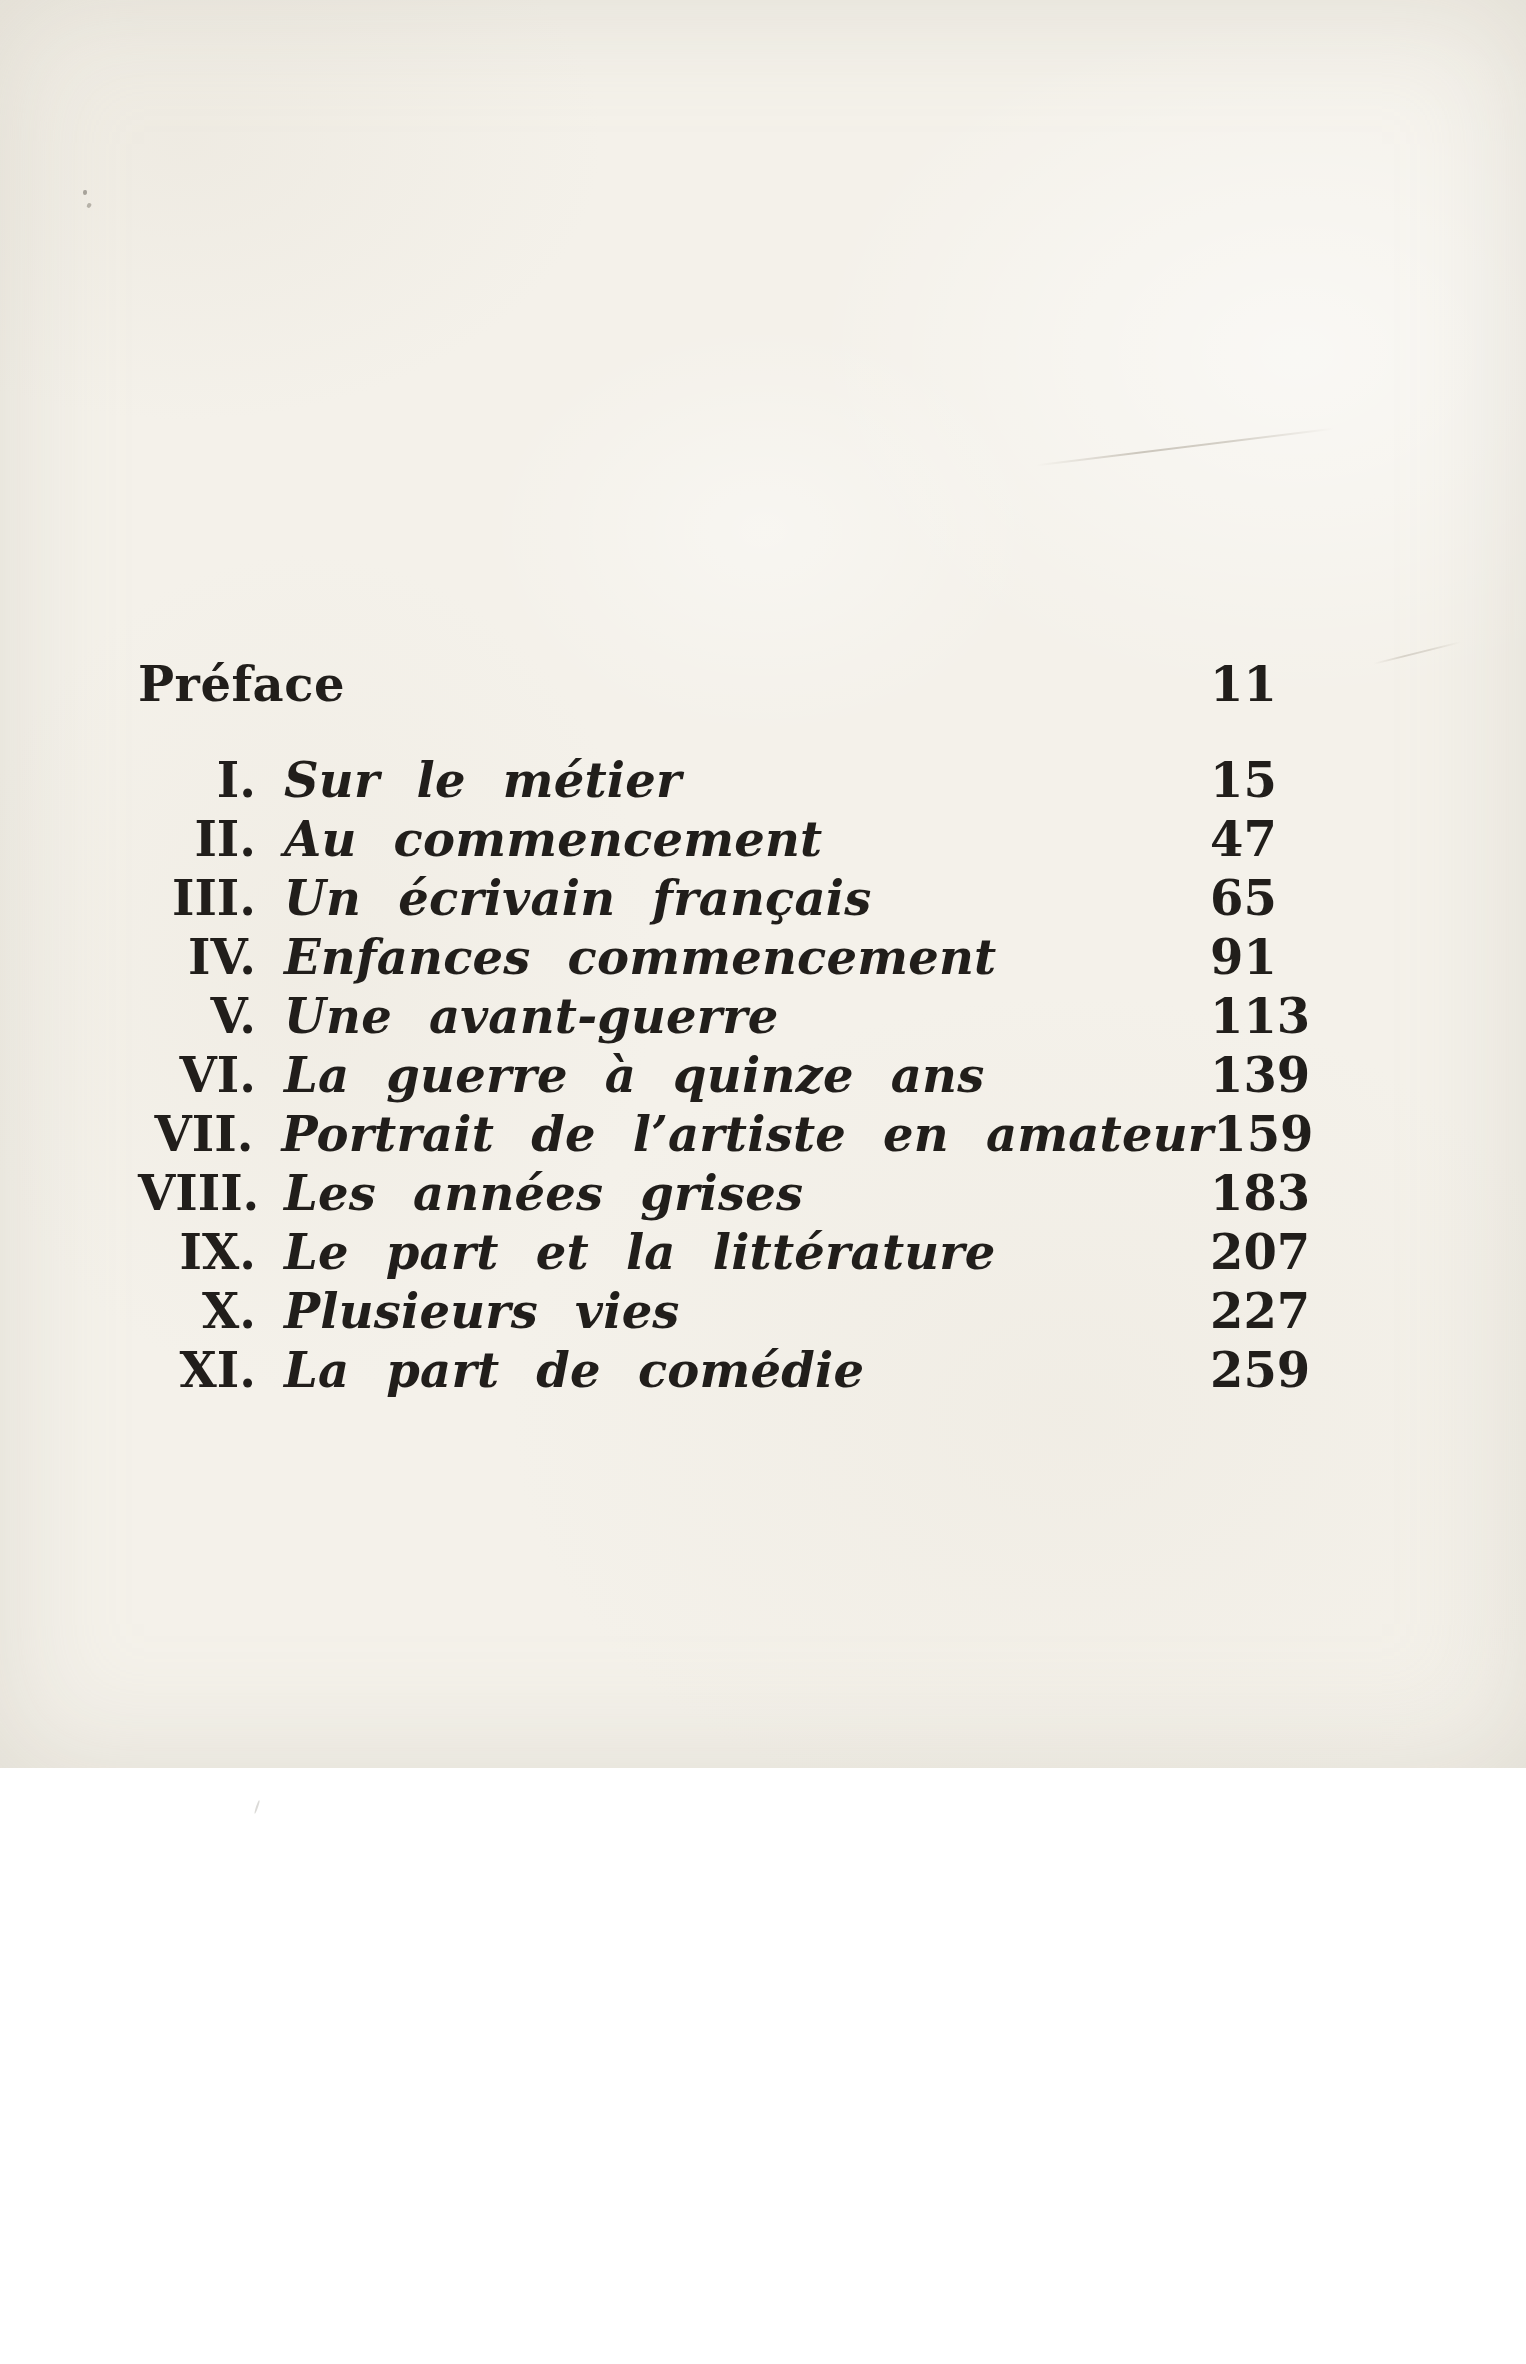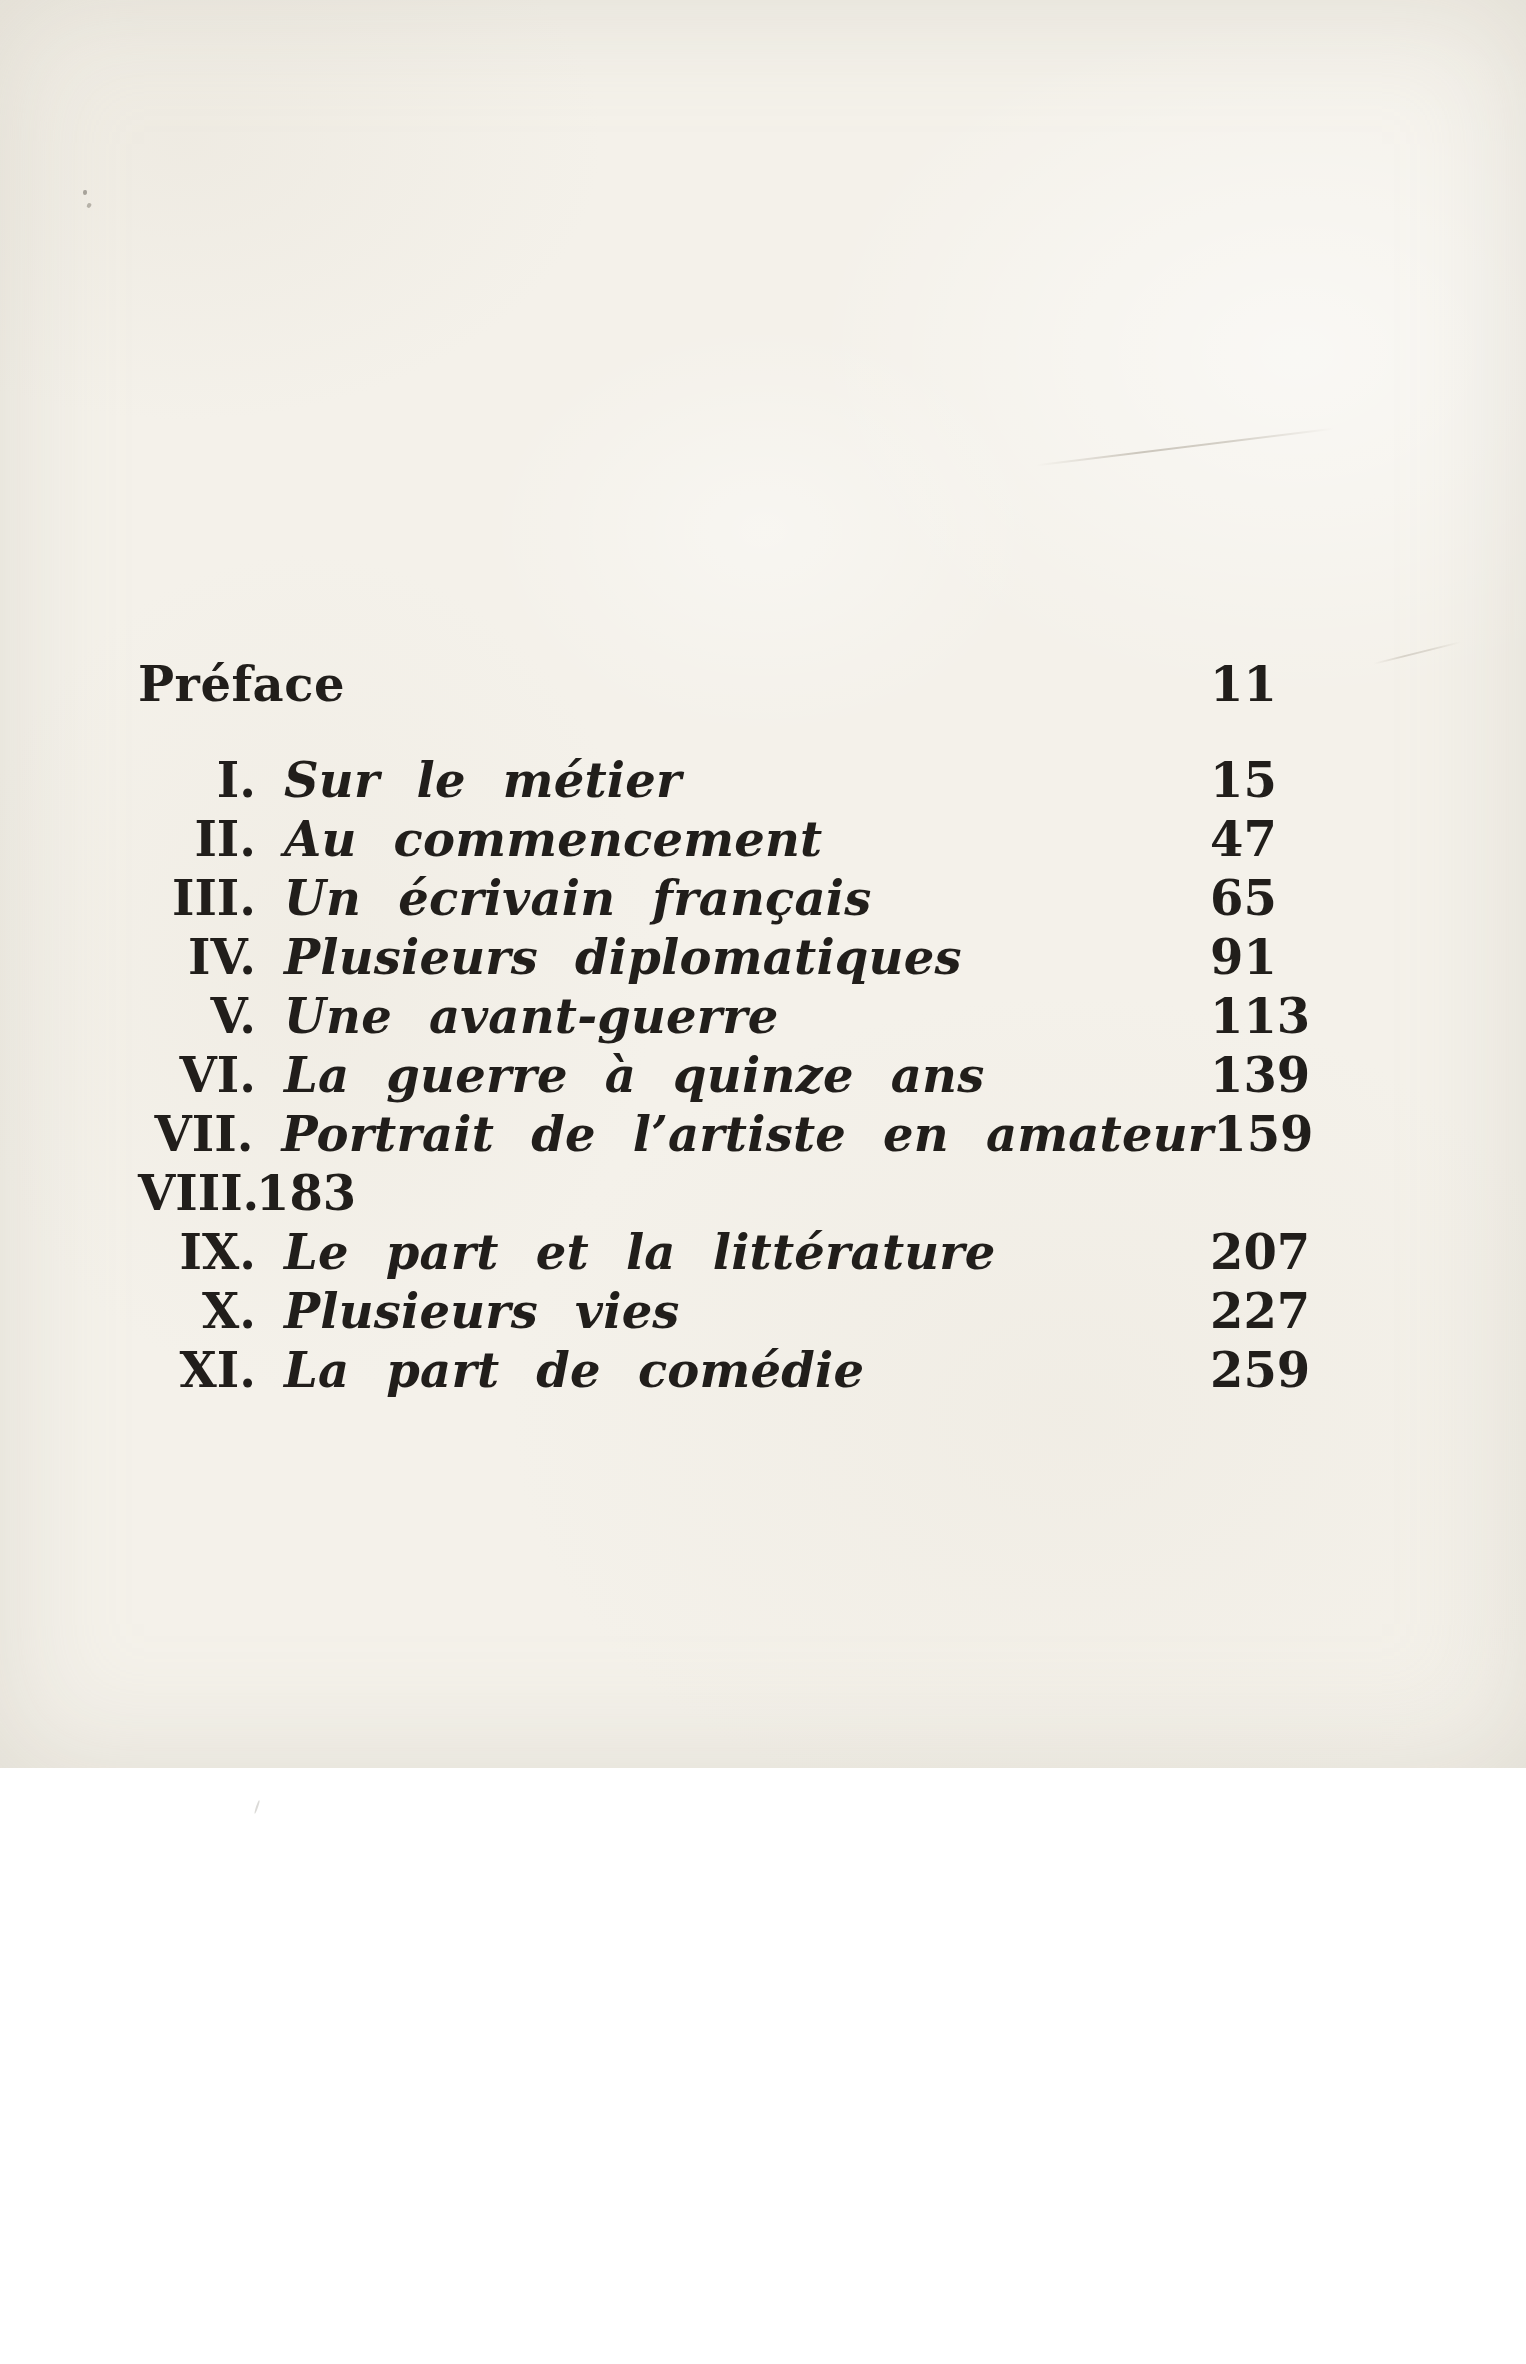--- a/index.html
+++ b/index.html
@@ -113,21 +113,21 @@
     </div>
 
     <div class="row">
       <span class="roman">III.</span>
       <span class="title">Un écrivain français</span>
       <span class="pagenum">65</span>
     </div>
 
     <div class="row">
       <span class="roman">IV.</span>
-      <span class="title">Plusieurs diplomatiques</span>
+      <span class="title">Enfances commencement</span>
       <span class="pagenum">91</span>
     </div>
 
     <div class="row">
       <span class="roman">V.</span>
       <span class="title">Une avant-guerre</span>
       <span class="pagenum">113</span>
     </div>
 
     <div class="row">
@@ -137,20 +137,21 @@
     </div>
 
     <div class="row">
       <span class="roman">VII.</span>
       <span class="title">Portrait de l’artiste en amateur</span>
       <span class="pagenum">159</span>
     </div>
 
     <div class="row">
       <span class="roman">VIII.</span>
+      <span class="title">Les années grises</span>
       <span class="pagenum">183</span>
     </div>
 
     <div class="row">
       <span class="roman">IX.</span>
       <span class="title">Le part et la littérature</span>
       <span class="pagenum">207</span>
     </div>
 
     <div class="row">

